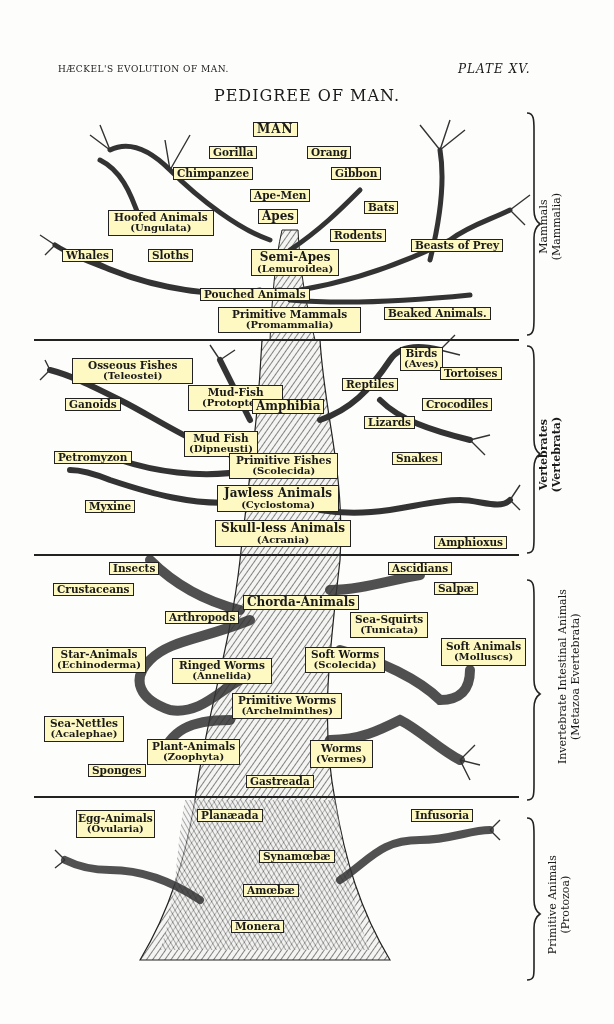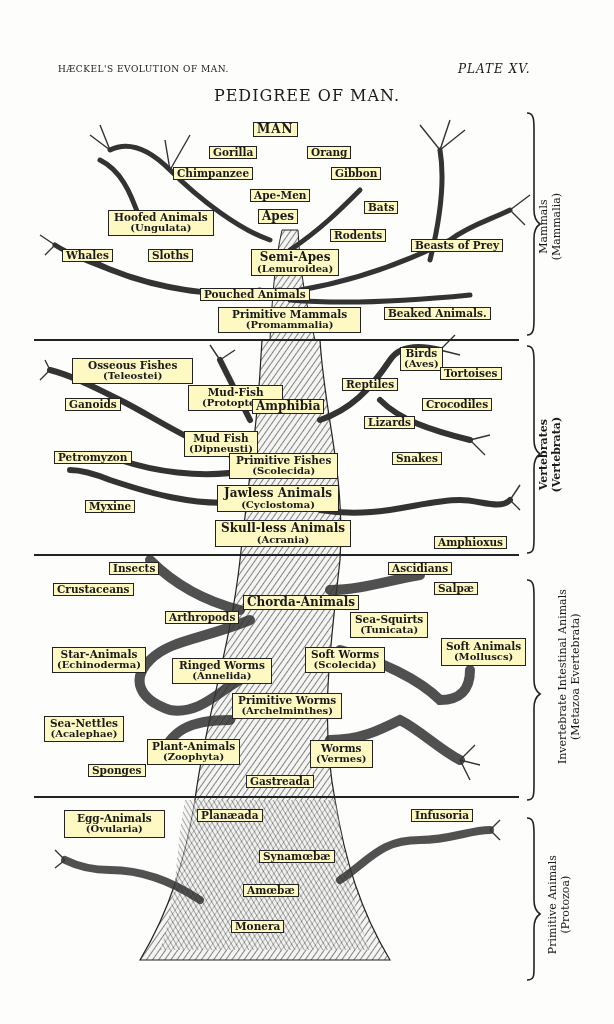--- a/index.html
+++ b/index.html
@@ -156,18 +156,18 @@
 <div class="lbl" style="left:52px;top:647px;padding:1px 4px"><span>Star-Animals</span><span class="sub">(Echinoderma)</span></div>
 <div class="lbl" style="left:305px;top:647px;padding:1px 5px"><span>Soft Worms</span><span class="sub">(Scolecida)</span></div>
 <div class="lbl" style="left:172px;top:658px;padding:1px 6px"><span>Ringed Worms</span><span class="sub">(Annelida)</span></div>
 <div class="lbl" style="left:232px;top:693px;padding:1px 5px"><span>Primitive Worms</span><span class="sub">(Archelminthes)</span></div>
 <div class="lbl" style="left:44px;top:716px;padding:1px 5px"><span>Sea-Nettles</span><span class="sub">(Acalephae)</span></div>
 <div class="lbl" style="left:147px;top:739px;padding:1px 4px"><span>Plant-Animals</span><span class="sub">(Zoophyta)</span></div>
 <div class="lbl" style="left:310px;top:740px;padding:2px 5px"><span>Worms</span><span class="sub">(Vermes)</span></div>
 <div class="lbl" style="left:88px;top:764px"><span>Sponges</span></div>
 <div class="lbl" style="left:246px;top:775px"><span>Gastreada</span></div>
 
-<div class="lbl" style="left:64px;top:810px;padding:2px 12px"><span>Egg-Animals</span><span class="sub">(Ovularia)</span></div>
+<div class="lbl" style="left:76px;top:810px;padding:2px 1px"><span>Egg-Animals</span><span class="sub">(Ovularia)</span></div>
 <div class="lbl" style="left:197px;top:809px"><span>Planæada</span></div>
 <div class="lbl" style="left:411px;top:809px"><span>Infusoria</span></div>
 <div class="lbl" style="left:259px;top:850px"><span>Synamœbæ</span></div>
 <div class="lbl" style="left:243px;top:884px"><span>Amœbæ</span></div>
 <div class="lbl" style="left:231px;top:920px"><span>Monera</span></div>
 
 </body></html>

